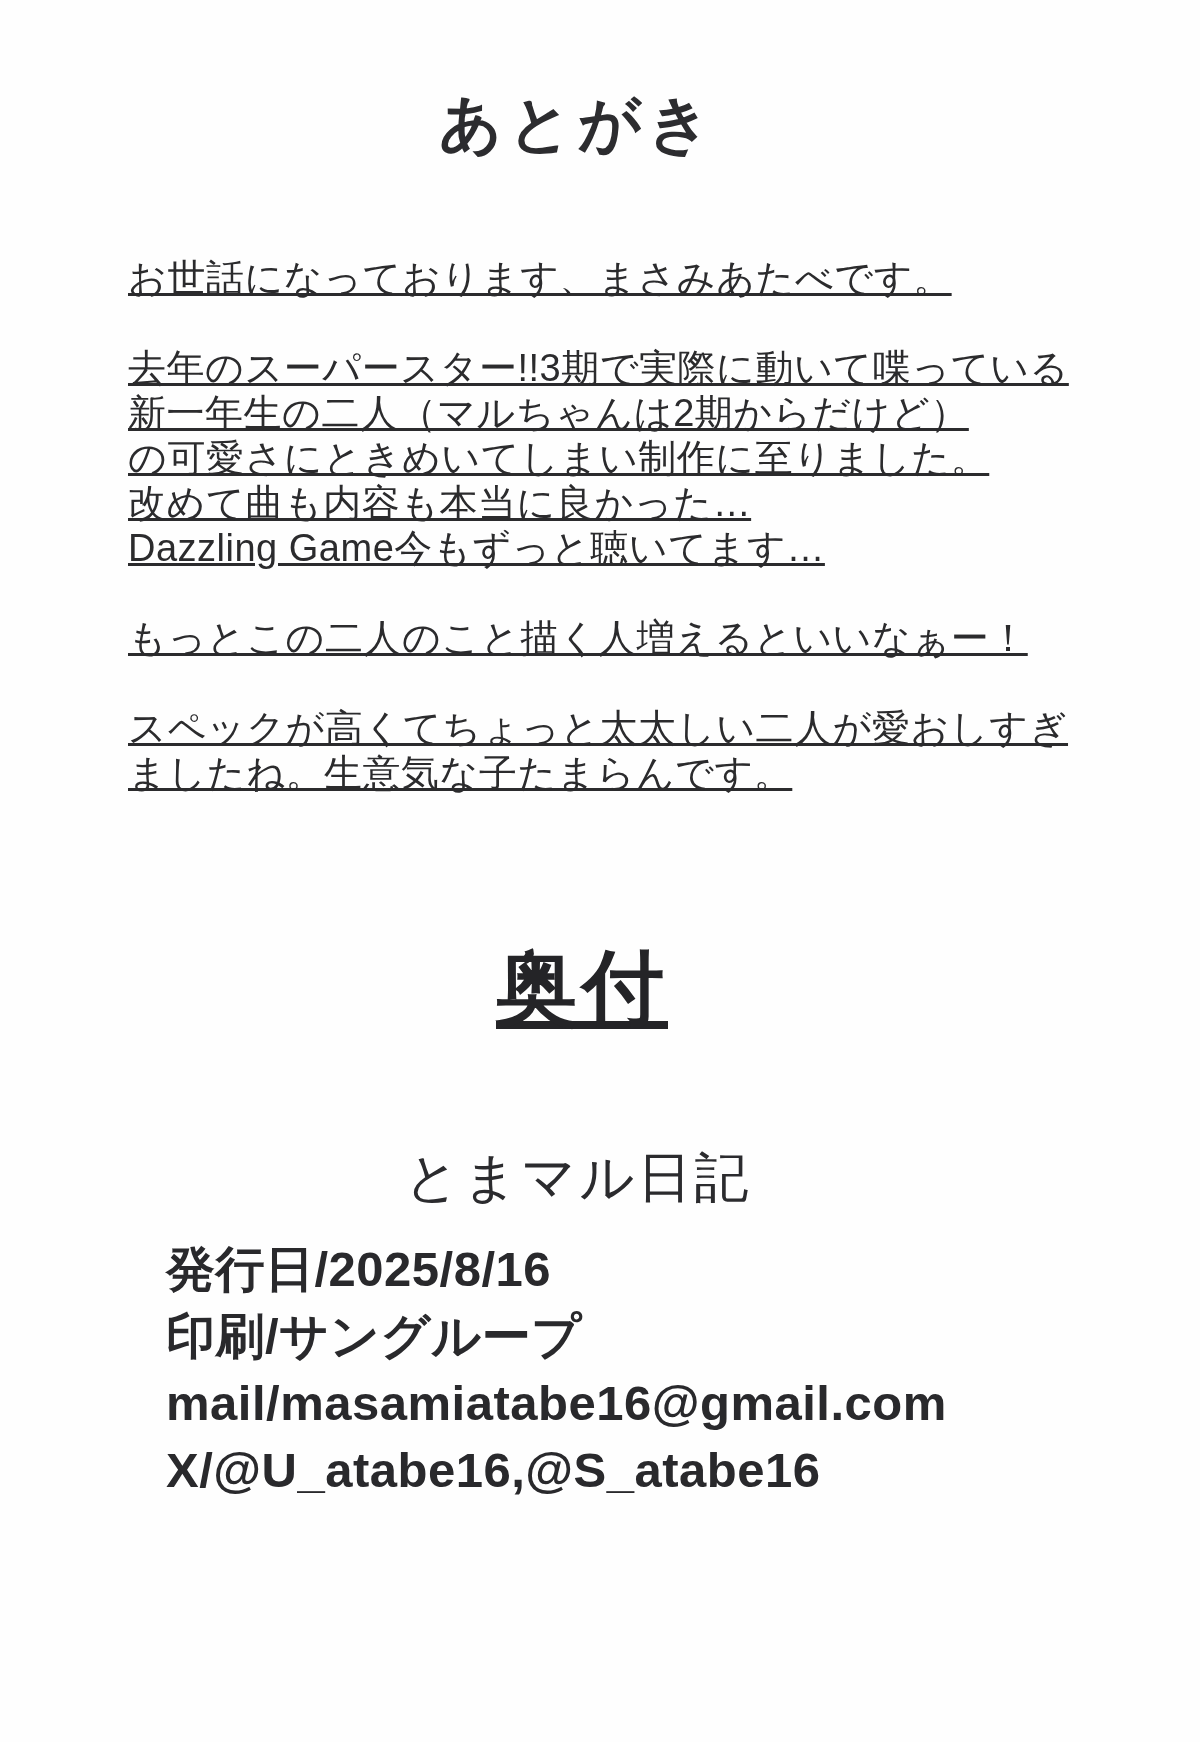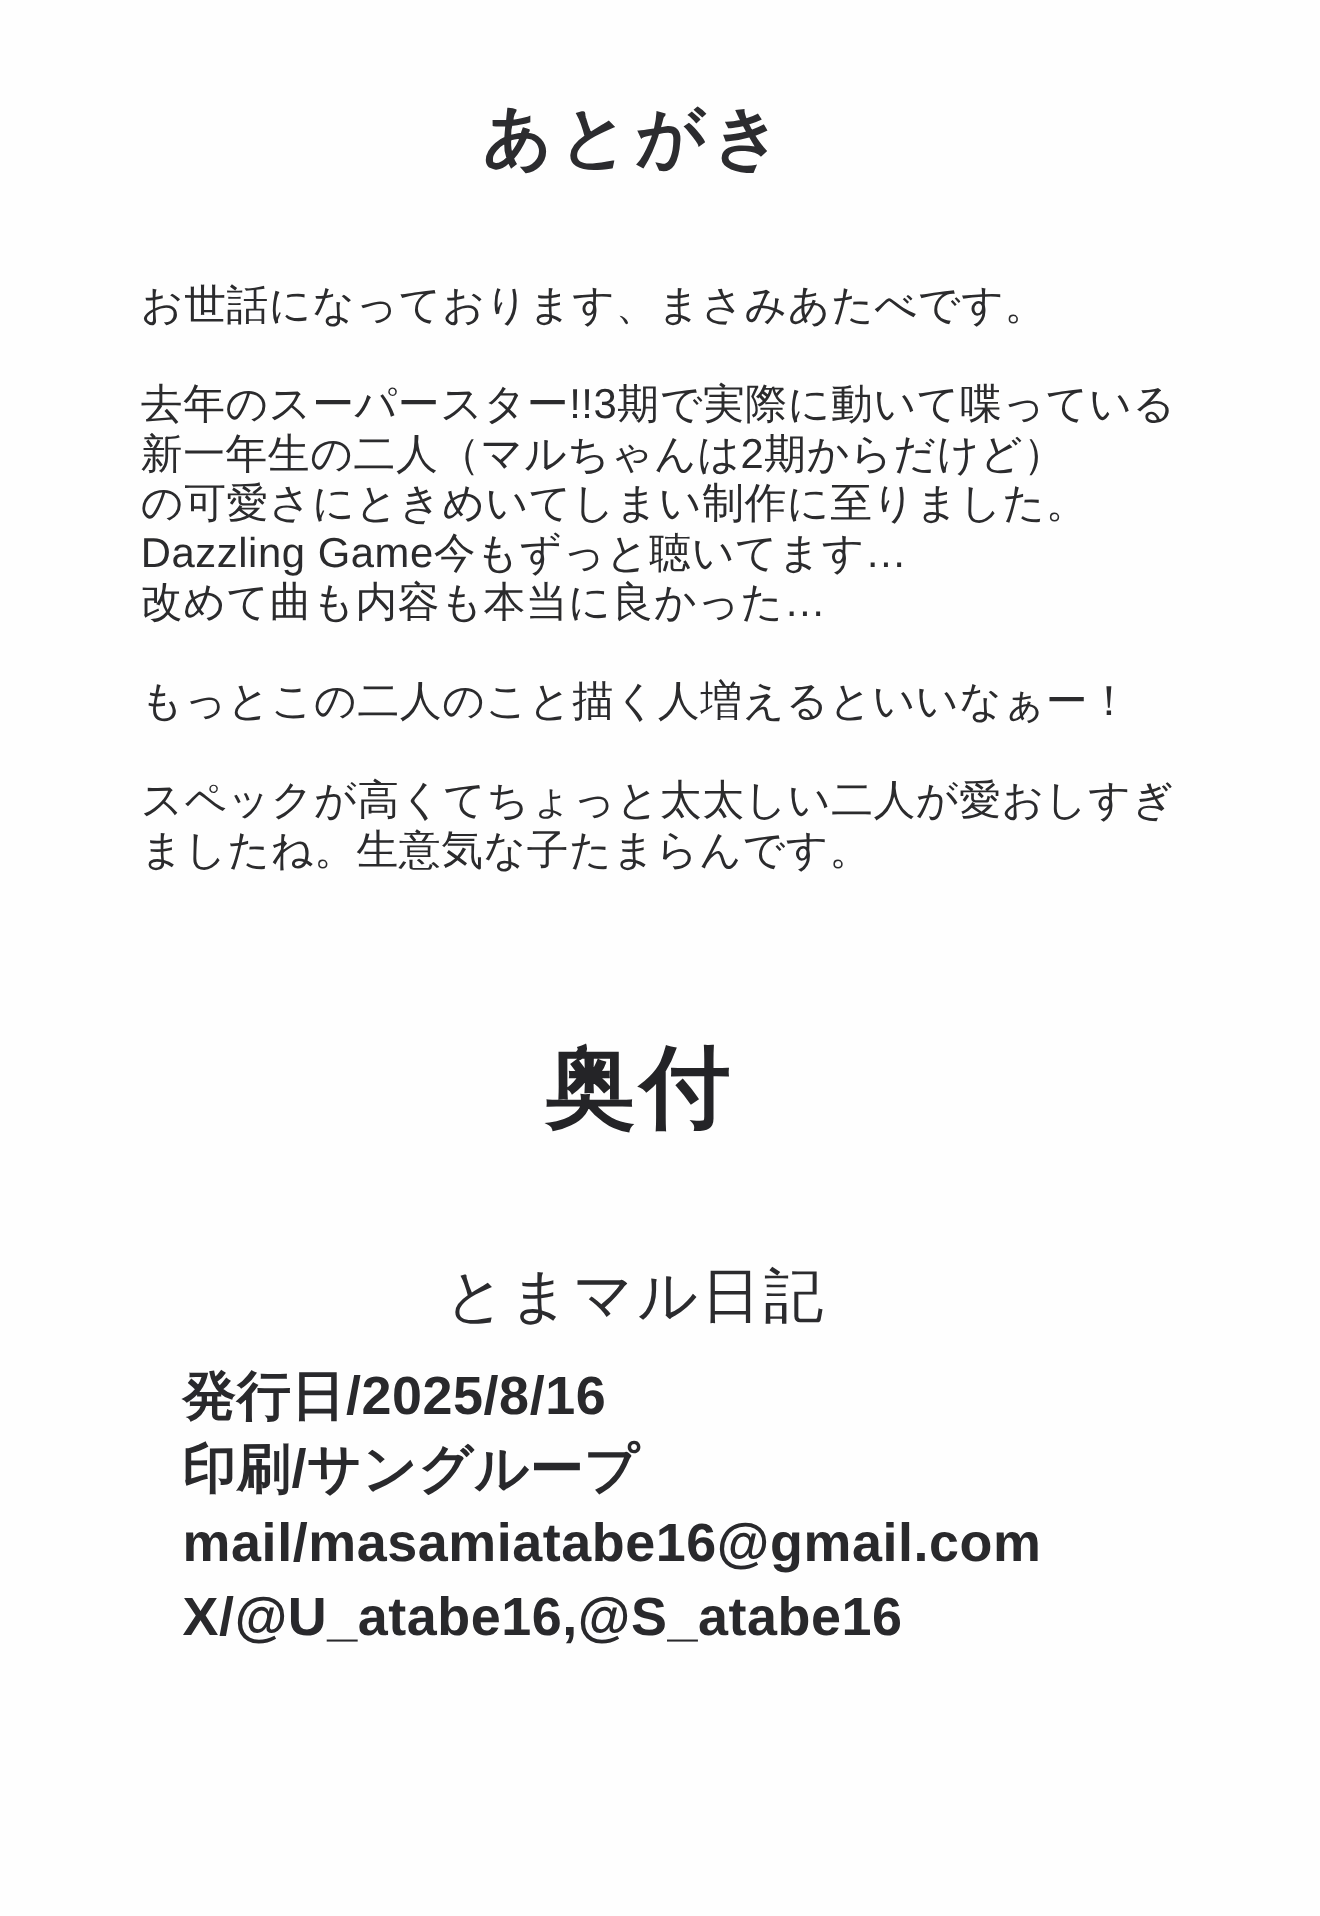--- a/index.html
+++ b/index.html
@@ -36,33 +36,34 @@
     left: 128px;
     right: 60px;
     font-size: 38px;
     line-height: 45px;
     font-weight: 500;
     letter-spacing: 0.5px;
     color: #2b2b2d;
   }
   .para { margin: 0 0 45px 0; }
   .para:last-child { margin-bottom: 0; }
-  .line { display: block; white-space: nowrap; }
+  .line { display: block; white-space: nowrap; text-decoration: underline; }
   
   .colophon-title {
     position: absolute;
     top: 934px;
     left: 0;
     right: 36px;
     margin: 0;
     text-align: center;
     font-size: 82px;
     font-weight: 700;
     letter-spacing: 4px;
     color: #242427;
+    text-decoration: underline;
   }
   .book-title {
     position: absolute;
     top: 1126px;
     left: 0;
     right: 44px;
     text-align: center;
     font-family: "DejaVu Serif", "Liberation Serif", serif;
     font-size: 54px;
     font-weight: 500;
@@ -91,22 +92,22 @@
   <h1 class="afterword-title">あとがき</h1>
 
   <div class="afterword-body">
     <div class="para">
       <span class="line">お世話になっております、まさみあたべです。</span>
     </div>
     <div class="para">
       <span class="line">去年のスーパースター!!3期で実際に動いて喋っている</span>
       <span class="line">新一年生の二人（マルちゃんは2期からだけど）</span>
       <span class="line">の可愛さにときめいてしまい制作に至りました。</span>
+      <span class="line">改めて曲も内容も本当に良かった…</span>
       <span class="line">Dazzling Game今もずっと聴いてます…</span>
-      <span class="line">改めて曲も内容も本当に良かった…</span>
     </div>
     <div class="para">
       <span class="line">もっとこの二人のこと描く人増えるといいなぁー！</span>
     </div>
     <div class="para">
       <span class="line">スペックが高くてちょっと太太しい二人が愛おしすぎ</span>
       <span class="line">ましたね。生意気な子たまらんです。</span>
     </div>
   </div>
 

